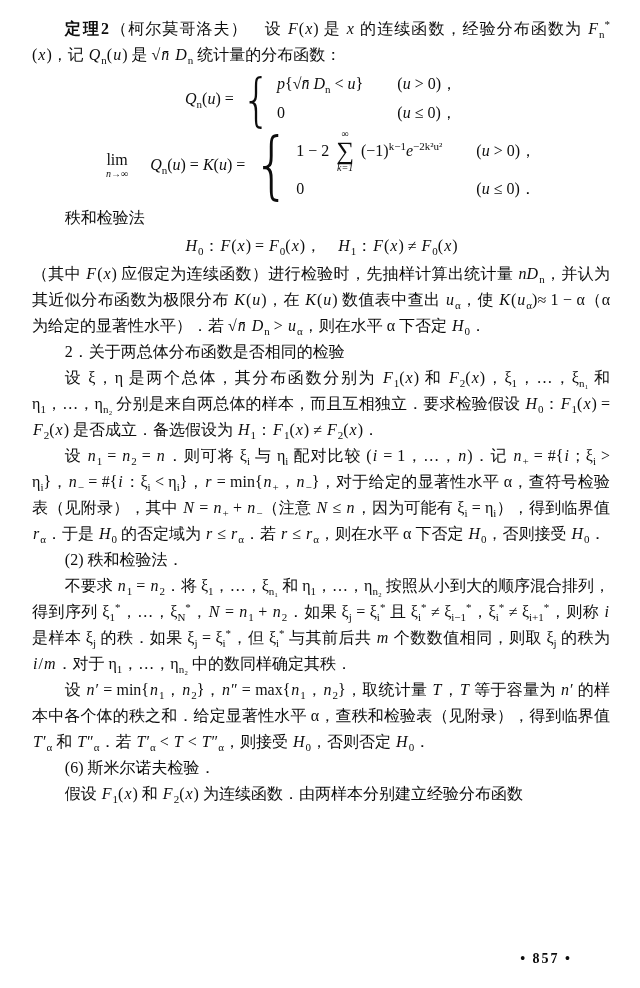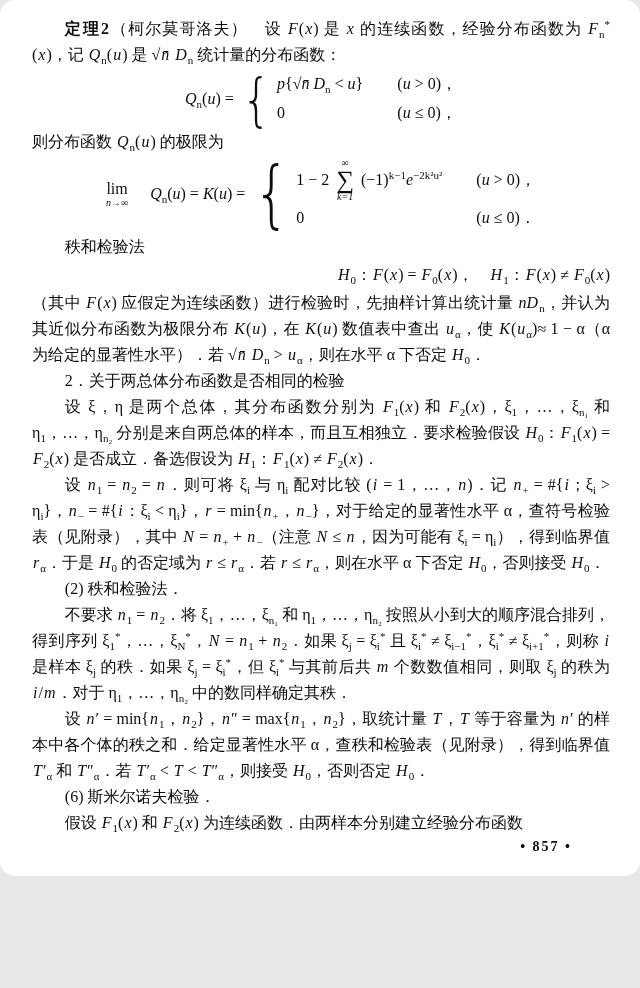--- a/index.html
+++ b/index.html
@@ -1,29 +1,28 @@
 <!DOCTYPE html>
 <html><head>
 <meta charset="utf-8">
 <style>
   html,body{margin:0;padding:0;background:#e8e8e8;}
   .page{
     position:relative;
-    width:640px;height:876px;
+    width:640px;height:988px;
     margin:0 auto;
     background:#ffffff;
     box-sizing:border-box;
     padding:16px 30px 0 32px;
     font-family:"Liberation Serif","DejaVu Serif",serif;
     font-size:16px;
     line-height:26px;
     color:#0d0d0d;
     overflow:hidden;
     text-align:justify;
-    border-radius:15px;
   }
   .para{margin:0;}
   .ind{text-indent:2.05em;}
   .para i{font-style:italic;padding:0 1px;}
   .para b{font-weight:bold;letter-spacing:1px;}
   sub{font-size:11px;line-height:0;}
   sup{font-size:11px;line-height:0;}
   
   .formula{
     display:flex;justify-content:center;align-items:center;
@@ -50,21 +49,21 @@
     line-height:1;margin:0 2px;vertical-align:middle;
   }
   .sum-top{font-size:10px;line-height:1;}
   .sum-sym{font-size:25px;line-height:0.95;}
   .sum-bot{font-size:10px;line-height:1;font-style:italic;}
   .lim{
     display:inline-flex;flex-direction:column;align-items:center;
     line-height:1.05;margin-right:22px;
   }
   .lim-bot{font-size:10px;font-style:italic;}
-  .centered-line{text-align:right;text-indent:0;margin:2px 0;}
+  .centered-line{text-align:center;text-indent:0;margin:2px 0;}
   .footer{
     position:absolute;right:68px;bottom:16px;
     font-size:14px;letter-spacing:2px;font-weight:bold;
     text-indent:0;
   }
 </style>
 </head>
 <body>
 
 <div class="page">
@@ -75,21 +74,20 @@
     <span class="f-lhs"><i>Q</i><sub>n</sub>(<i>u</i>) =</span>
     <span class="brace small">{</span>
     <span class="case-grid">
       <span class="cell"><i>p</i>{√<i>n̄</i> <i>D</i><sub>n</sub> &lt; <i>u</i>}</span>
       <span class="cell">(<i>u</i> &gt; 0)，</span>
       <span class="cell">0</span>
       <span class="cell">(<i>u</i> ≤ 0)，</span>
     </span>
   </div>
 
-  <p class="para">则分布函数 <i>Q</i><sub>n</sub>(<i>u</i>) 的极限为</p>
 
   <div class="formula">
     <span class="lim">
       <span>lim</span>
       <span class="lim-bot">n→∞</span>
     </span>
     <span class="f-mid"><i>Q</i><sub>n</sub>(<i>u</i>) = <i>K</i>(<i>u</i>) =</span>
     <span class="brace big">{</span>
     <span class="case-grid">
       <span class="cell expr-flex">

